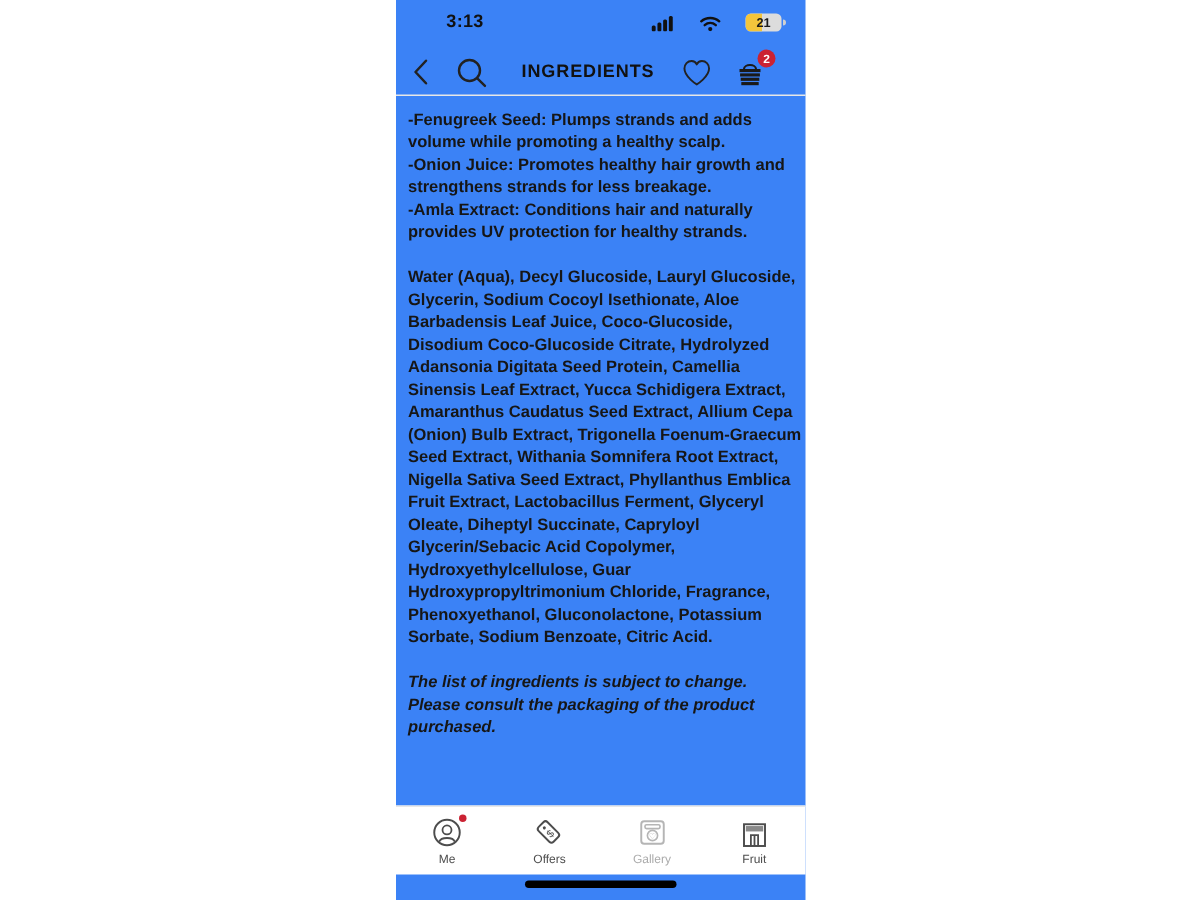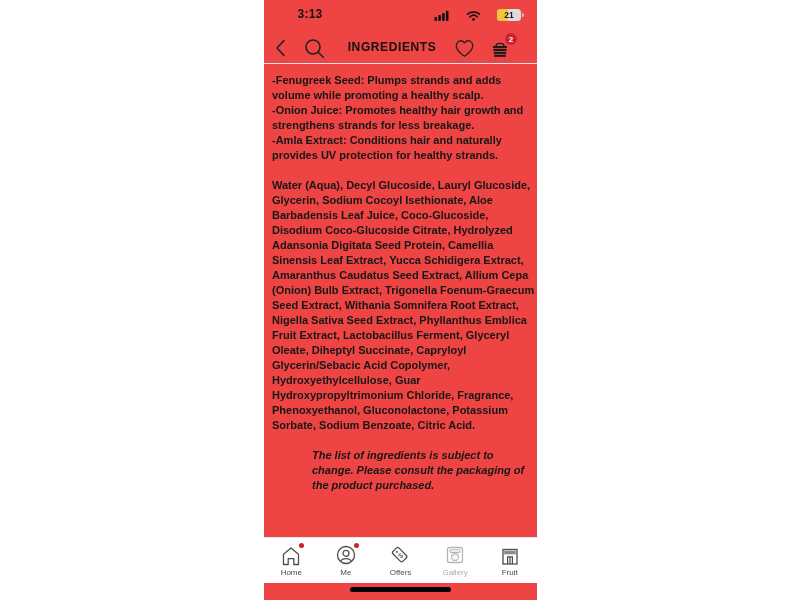--- a/index.html
+++ b/index.html
@@ -7,21 +7,21 @@
   body {
     width:800px; height:600px;
     background:#ffffff;
     font-family:"Liberation Sans", sans-serif;
     color:#111;
     overflow:hidden;
   }
   .canvas { position:relative; width:800px; height:600px; background:#fff; }
   .phone {
     position:absolute; left:264px; top:0;
-    width:273px; height:600px; background:#ef4444;
+    width:273px; height:600px; background:#3b82f6;
   }
 
   
   .status-bar { position:absolute; top:0; left:0; right:0; height:30px; }
   .time {
     position:absolute; left:16px; top:7px; width:60px;
     text-align:center; font-size:12px; font-weight:bold; letter-spacing:0.2px;
   }
   .status-icons {
     position:absolute; right:13px; top:8px;
@@ -60,21 +60,21 @@
     padding:0 2px;
   }
   .header-divider { position:absolute; top:63px; left:0; right:0; height:1px; background:#e7e7e7; }
 
   
   .content {
     position:absolute; top:73px; left:8px; width:263px;
     font-size:11px; line-height:15px; color:#161616;font-weight:bold;
   }
   .para { margin:0 0 15px 0; white-space:pre-line; }
-  .disclaimer { font-style:italic;margin-left:40px; }
+  .disclaimer { font-style:italic; }
 
   
   .tab-bar {
     position:absolute; top:537px; left:0; width:273px; height:46px;
     border-top:1px solid #e7e7e7; background:#fff;
     display:flex;
   }
   .tab {
     flex:1 1 0; display:flex; flex-direction:column; align-items:center;
     padding-top:6px; cursor:default;
@@ -172,31 +172,20 @@
     <div class="content">
       <p class="para">-Fenugreek Seed: Plumps strands and adds volume while promoting a healthy scalp.
 -Onion Juice: Promotes healthy hair growth and strengthens strands for less breakage.
 -Amla Extract: Conditions hair and naturally provides UV protection for healthy strands.</p>
       <p class="para">Water (Aqua), Decyl Glucoside, Lauryl Glucoside, Glycerin, Sodium Cocoyl Isethionate, Aloe Barbadensis Leaf Juice, Coco-Glucoside, Disodium Coco-Glucoside Citrate, Hydrolyzed Adansonia Digitata Seed Protein, Camellia Sinensis Leaf Extract, Yucca Schidigera Extract, Amaranthus Caudatus Seed Extract, Allium Cepa (Onion) Bulb Extract, Trigonella Foenum-Graecum Seed Extract, Withania Somnifera Root Extract, Nigella Sativa Seed Extract, Phyllanthus Emblica Fruit Extract, Lactobacillus Ferment, Glyceryl Oleate, Diheptyl Succinate, Capryloyl Glycerin/Sebacic Acid Copolymer, Hydroxyethylcellulose, Guar Hydroxypropyltrimonium Chloride, Fragrance, Phenoxyethanol, Gluconolactone, Potassium Sorbate, Sodium Benzoate, Citric Acid.</p>
       <p class="para disclaimer">The list of ingredients is subject to change. Please consult the packaging of the product purchased.</p>
     </div>
 
     <div class="tab-bar">
 
-      <div class="tab">
-        <div class="tab-icon-wrap">
-          <span>
-            <svg width="22" height="21" viewBox="0 0 22 21">
-              <path d="M3.5 19.5 V9.2 L11 3 L18.5 9.2 V19.5 H13.8 V13.6 H8.2 V19.5 Z" fill="none" stroke="#4d4d4d" stroke-width="1.3" stroke-linejoin="round"></path>
-            </svg>
-          </span>
-          <span class="notif-dot" style="background:#cb2233;"></span>
-        </div>
-        <span class="tab-label">Home</span>
-      </div>
 
 
       <div class="tab">
         <div class="tab-icon-wrap">
           <span>
             <svg width="22" height="22" viewBox="0 0 22 22">
               <circle cx="11" cy="11" r="8.5" fill="none" stroke="#4d4d4d" stroke-width="1.3"></circle>
               <circle cx="11" cy="9.3" r="3" fill="none" stroke="#4d4d4d" stroke-width="1.2"></circle>
               <path d="M5.8 17.2 C7 13.8 15 13.8 16.2 17.2" fill="none" stroke="#4d4d4d" stroke-width="1.2"></path>
             </svg>

